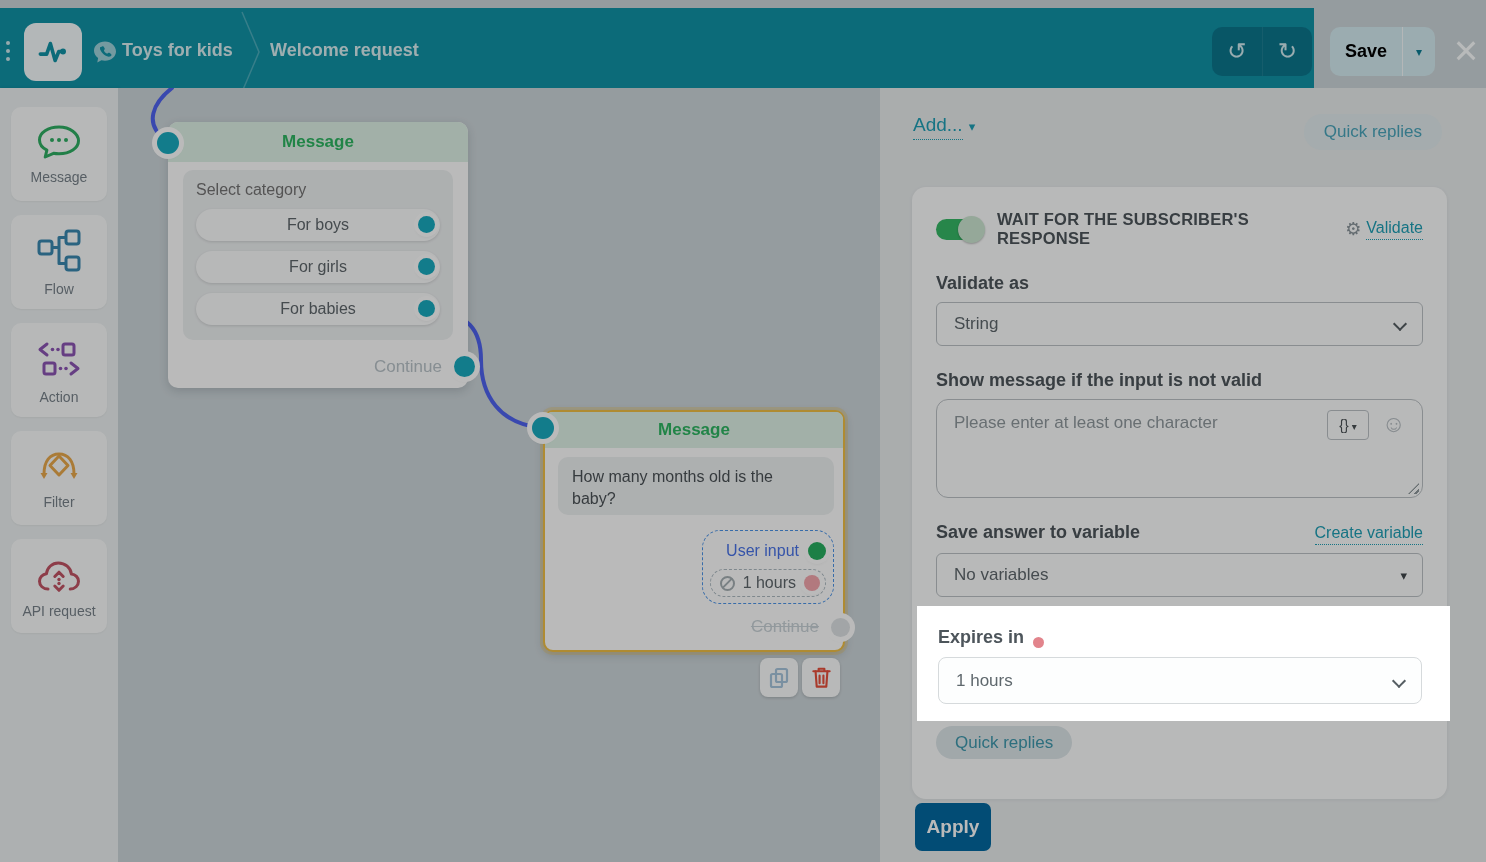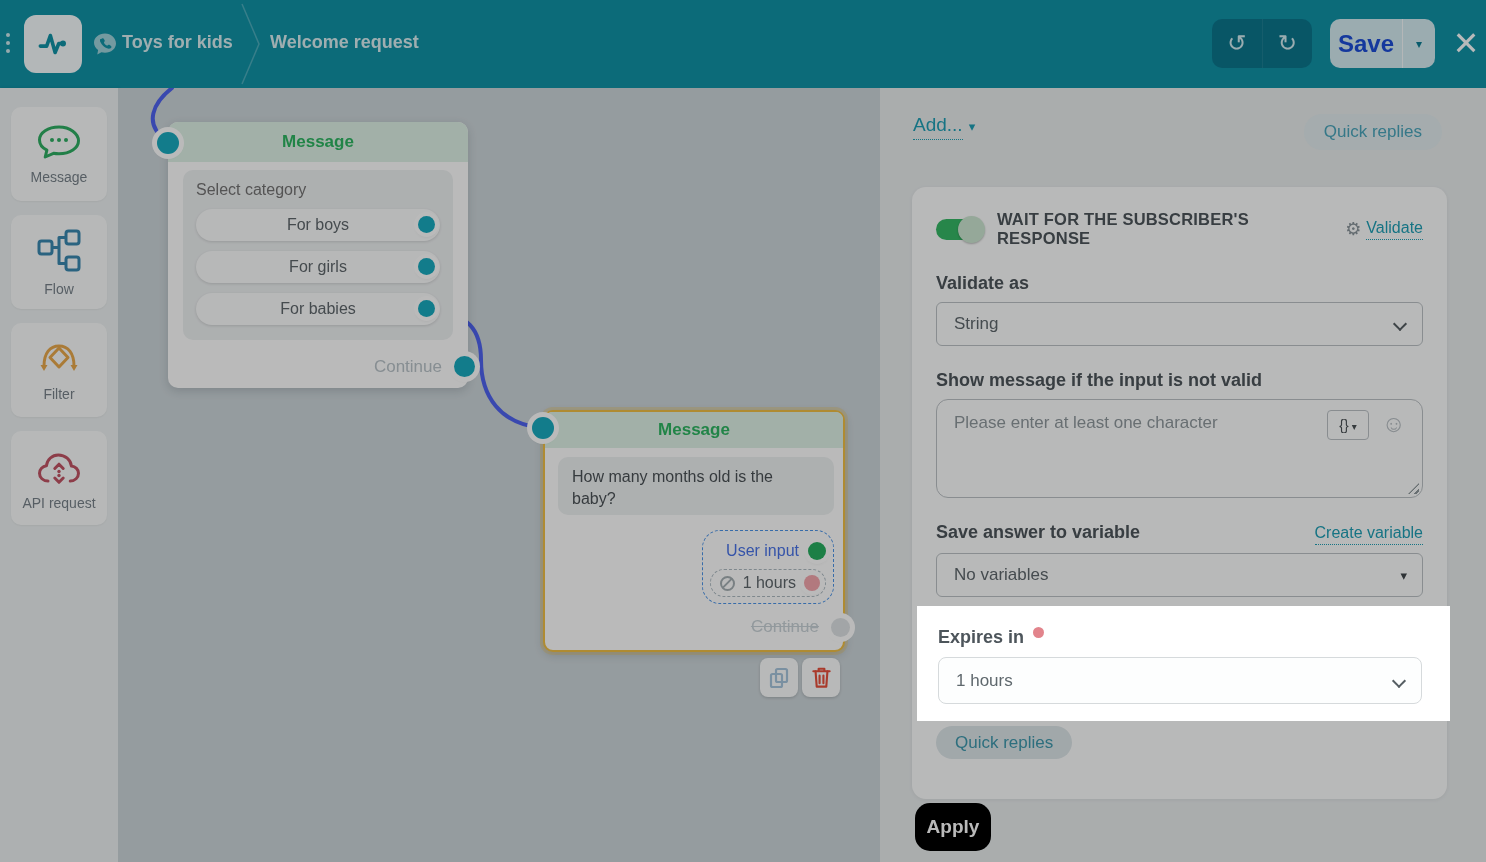--- a/index.html
+++ b/index.html
@@ -1,40 +1,40 @@
 <!DOCTYPE html>
 <html><head>
 <meta charset="utf-8">
 <style>
   * { margin:0; padding:0; box-sizing:border-box; }
   html,body { width:1486px; height:862px; overflow:hidden; background:#cdd6da;
               font-family:"Liberation Sans", sans-serif; }
 
   
-  .topbar { position:absolute; left:0; top:0; width:1486px; height:88px; background:#1193a7; }
+  .topbar { position:absolute; left:0; top:8px; width:1314px; height:88px; background:#1193a7; }
   .topbar-dots { position:absolute; left:6px; top:29px; color:rgba(255,255,255,.75);
                  font-size:20px; line-height:10px; letter-spacing:0; }
   .topbar-dots div { width:4px; height:4px; border-radius:50%; background:rgba(255,255,255,.8); margin:4px 0; }
   .logo-badge { position:absolute; left:24px; top:15px; width:58px; height:58px;
                 background:#f6fbfc; border-radius:12px; display:flex; align-items:center; justify-content:center; }
   .bot-icon { position:absolute; left:92px; top:31px; }
   .bot-name { position:absolute; left:122px; top:32px; font-size:18px; font-weight:bold;
               color:rgba(255,255,255,.85); }
   .crumb-sep { position:absolute; left:238px; top:0; }
   .flow-name { position:absolute; left:270px; top:32px; font-size:18px; font-weight:bold;
                color:rgba(255,255,255,.85); }
   .historygrp { position:absolute; left:1212px; top:19px; height:49px; display:flex;
                 border-radius:10px; overflow:hidden; }
   .histbtn { width:50px; height:49px; background:#0c778d; color:#d3ecf1; font-size:23px;
              display:flex; align-items:center; justify-content:center; border:none; cursor:pointer; }
   .histbtn + .histbtn { border-left:1px solid rgba(255,255,255,.07); }
   .savegrp { position:absolute; left:1330px; top:19px; height:49px; display:flex;
              border-radius:10px; overflow:hidden; }
-  .savemain { width:72px; height:49px; background:#d5ecf1; color:#1d4ed8; font-weight:bold;
-              font-size:24px; border:none; cursor:pointer; }
+  .savemain { width:72px; height:49px; background:#d5ecf1; color:#000000; font-weight:bold;
+              font-size:18px; border:none; cursor:pointer; }
   .savecaret { width:33px; height:49px; background:#d5ecf1; color:#0d7d94; font-size:12px;
                border:none; border-left:1px solid rgba(255,255,255,.8); cursor:pointer; }
   .closebtn { position:absolute; left:1446px; top:18px; width:40px; height:50px; background:none;
               border:none; color:#fdffff; font-size:42px; line-height:48px; cursor:pointer; font-weight:normal; }
 
   
   .sidebar { position:absolute; left:0; top:88px; width:118px; height:774px; background:#eef2f3;
              box-shadow:1px 0 3px rgba(0,0,0,.12); display:flex; flex-direction:column;
              align-items:center; padding-top:19px; gap:14px; }
   .tool { width:96px; height:94px; background:#fbfdfd; border-radius:10px; display:flex;
@@ -127,29 +127,29 @@
   .var-btn .c { font-size:10px; margin-left:3px; }
   .emoji-btn { position:absolute; right:16px; top:12px; border:none; background:none; font-size:24px;
                line-height:24px; color:#b9c0c5; cursor:pointer; }
   .resize-h { position:absolute; right:3px; bottom:3px; width:11px; height:11px; cursor:nwse-resize;
     background:repeating-linear-gradient(135deg, transparent 0 3px, #8f989d 3px 4.5px); clip-path:polygon(100% 0,100% 100%,0 100%); }
   .label-row { display:flex; align-items:baseline; justify-content:space-between; }
   .create-var { font-size:16px; color:#1f9fb5; border-bottom:1.5px dotted #1f9fb5; padding-bottom:2px; cursor:pointer; }
 
   .spotlight { position:relative; z-index:1001; background:#ffffff; margin:9px -27px 0 -19px;
                padding:21px 28px 17px 21px; }
-  .exp-row { display:flex; align-items:flex-start; gap:9px; }
+  .exp-row { display:flex; align-items:flex-end; gap:9px; }
   .red-dot { width:11px; height:11px; border-radius:50%; background:#e2848c; }
   .spotlight .select { height:47px; border:1px solid #d6dadc; border-radius:8px; margin-top:9px; }
   .spotlight .chev { top:18px; }
 
   .qr-pill-bottom { margin-top:5px; height:33px; padding:0 19px; background:#dde6e9; border:none;
                     border-radius:17px; font-size:17px; color:#3e98ad; cursor:pointer; }
-  .apply-btn { position:absolute; left:35px; top:715px; width:76px; height:48px; background:#000000;
-               border:none; border-radius:15px; color:#fff; font-size:19px; font-weight:bold; cursor:pointer;
+  .apply-btn { position:absolute; left:35px; top:715px; width:76px; height:48px; background:#0369a1;
+               border:none; border-radius:7px; color:#fff; font-size:19px; font-weight:bold; cursor:pointer;
                font-family:"Liberation Sans",sans-serif; }
 
   
   #dim-overlay { position:fixed; left:0; top:0; width:1486px; height:862px;
                  background:rgba(0,0,0,.27); z-index:1000; pointer-events:none; }
 </style>
 </head>
 <body>
 
 <header class="topbar">
@@ -203,20 +203,37 @@
       <g fill="none" stroke="#3a88b0" stroke-width="3" stroke-linejoin="round">
         <rect x="4" y="14" width="13" height="13" rx="2.5"></rect>
         <rect x="31" y="4" width="13" height="13" rx="2.5"></rect>
         <rect x="31" y="30" width="13" height="13" rx="2.5"></rect>
         <path d="M17 20.5 h7 v-10 h7 M24 20.5 v16 h7"></path>
       </g>
     </svg>
     <div class="tool-label">Flow</div>
   </div>
   <div class="tool">
+    <svg width="48" height="48" viewBox="0 0 48 48">
+      <g fill="none" stroke="#8d55b4" stroke-width="3" stroke-linejoin="round" stroke-linecap="round">
+        <path d="M12 9 l-7 5.5 L12 20"></path>
+          <rect x="28" y="9" width="11" height="11" rx="2"></rect>
+        <rect x="9" y="28" width="11" height="11" rx="2"></rect>
+          <path d="M36 28 l7 5.5 L36 39"></path>
+      </g>
+      <g fill="#8d55b4">
+          <circle cx="17.5" cy="14.5" r="1.8"></circle>
+          <circle cx="23" cy="14.5" r="1.8"></circle>
+        <circle cx="25.5" cy="33.5" r="1.8"></circle>
+          <circle cx="31" cy="33.5" r="1.8"></circle>
+        </g>
+    </svg>
+    <div class="tool-label">Action</div>
+  </div>
+  <div class="tool">
     <svg width="48" height="42" viewBox="0 0 48 42">
       <g fill="none" stroke="#eaa94c" stroke-width="3" stroke-linejoin="round" stroke-linecap="round">
         <path d="M9 28 C9 15 15 8 24 8 C33 8 39 15 39 28"></path>
         <path d="M24 10 L33 19.5 L24 29 L15 19.5 Z"></path>
       </g>
       <g fill="#eaa94c">
           <path d="M5.5 27 h7 l-3.5 6z"></path>
           <path d="M35.5 27 h7 l-3.5 6z"></path>
         </g>
     </svg>

